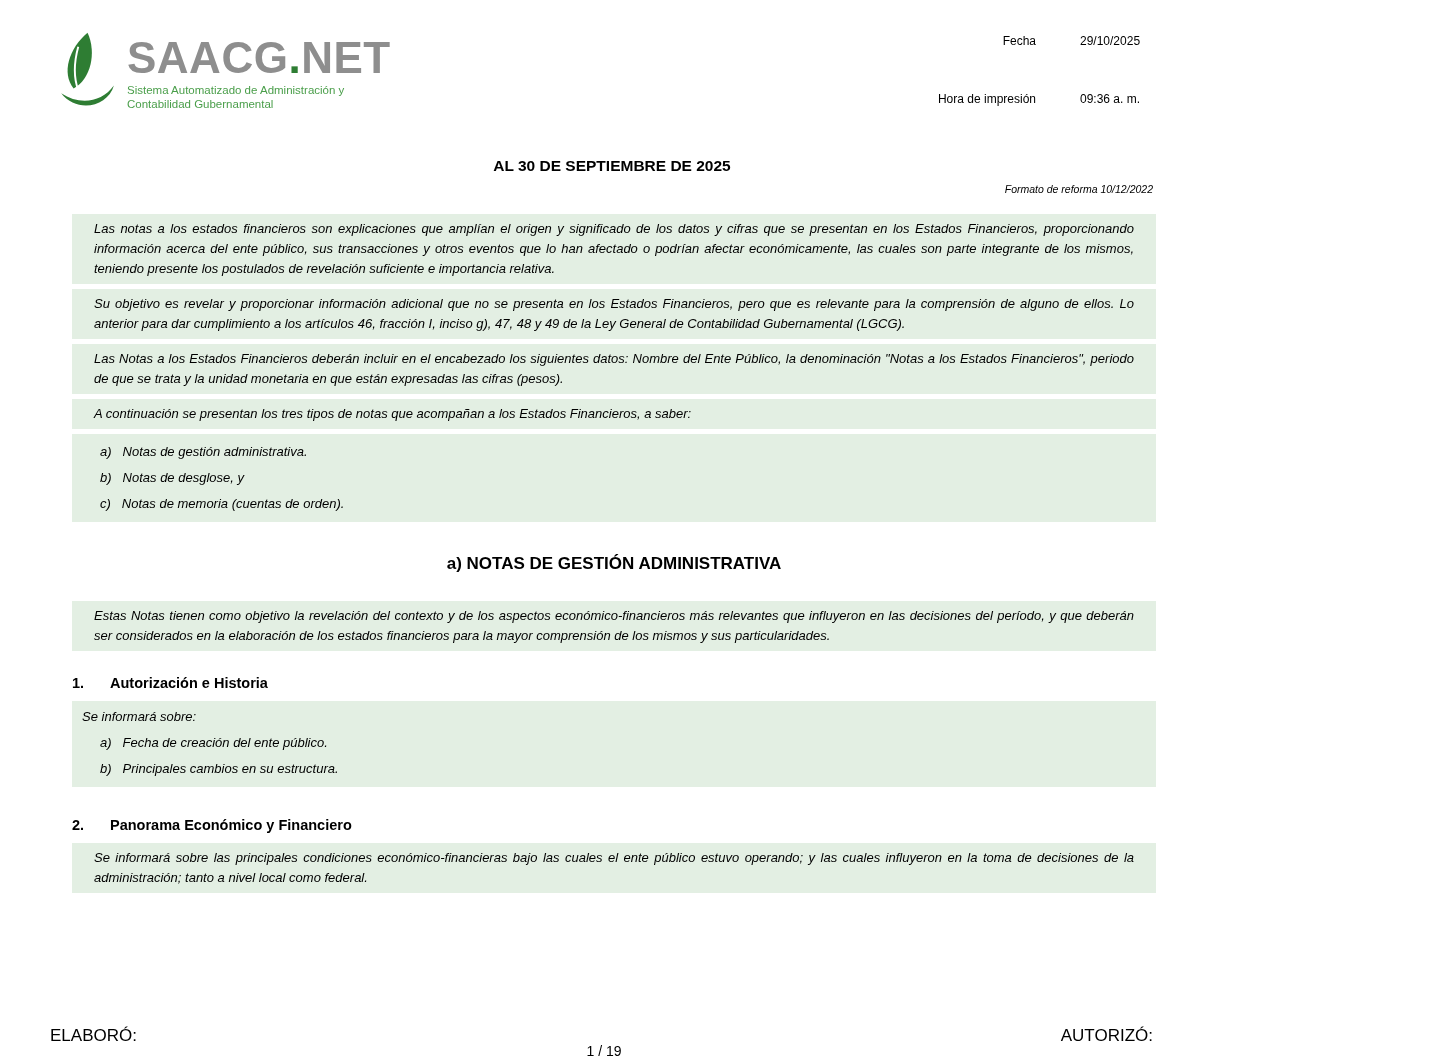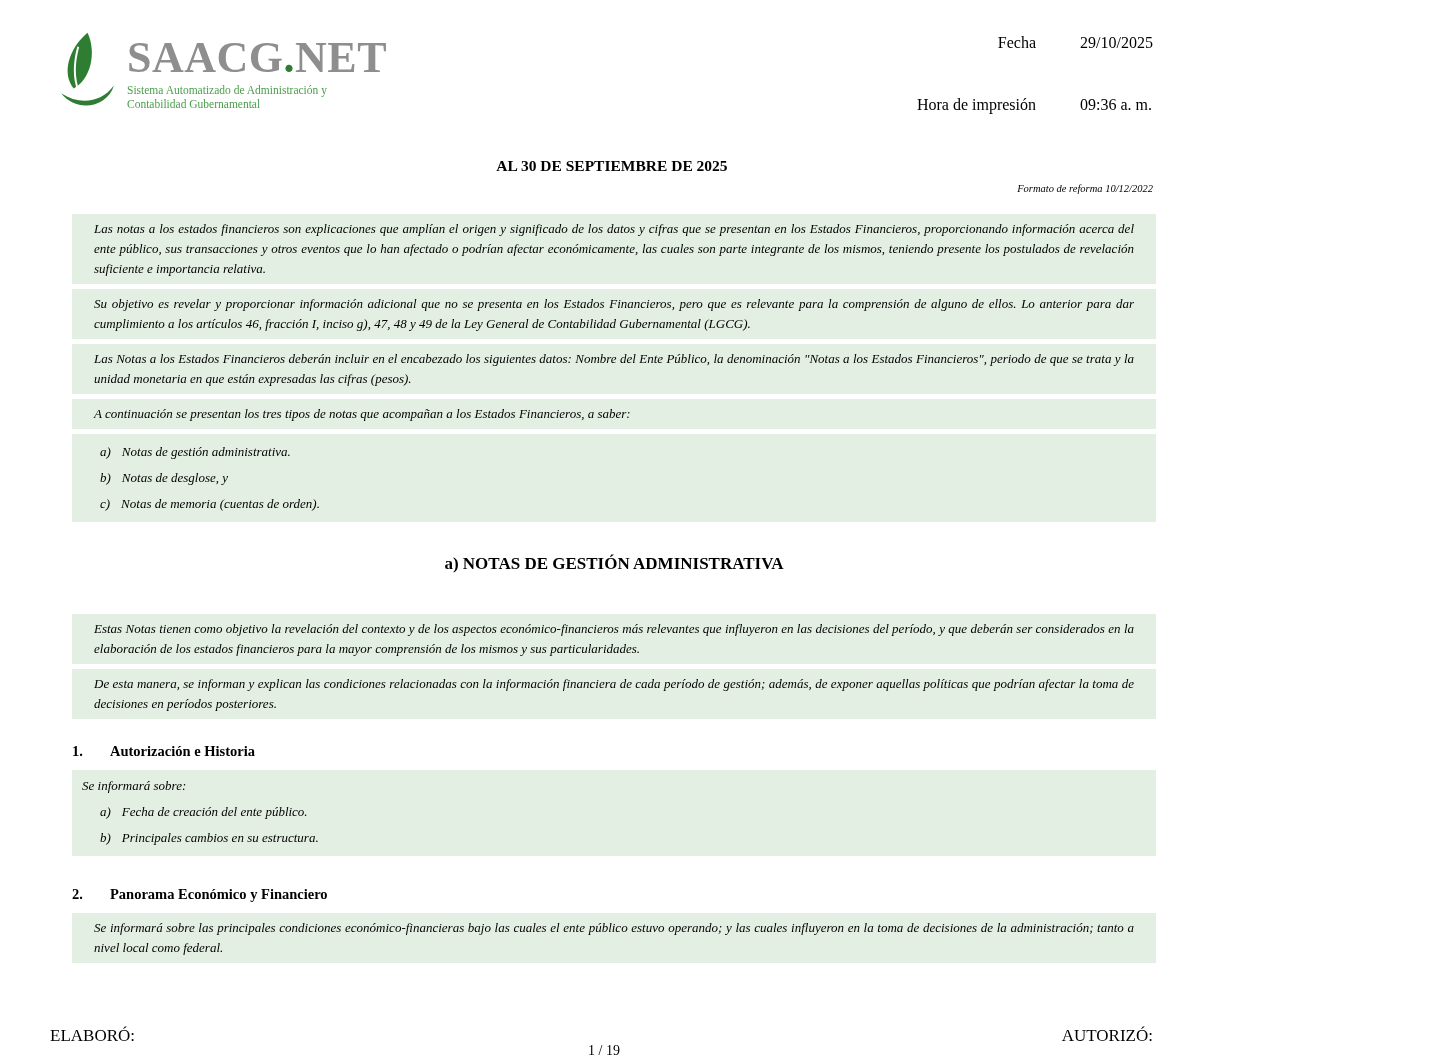--- a/index.html
+++ b/index.html
@@ -7,21 +7,20 @@
   body {
     font-family: "Liberation Sans", sans-serif;
     color: #000;
   }
   .page {
     position: relative;
     width: 1208px;
     height: 1064px;
     background: #ffffff;
     overflow: hidden;
-    font-family: Liberation Serif, serif;
   }
 
   
   .logo {
     position: absolute;
     left: 55px; top: 30px;
     display: flex;
     align-items: flex-start;
     gap: 10px;
   }
@@ -51,21 +50,21 @@
   .header-title-2 { font-size: 17px; font-weight: 700; margin-top: 11px; }
   .header-title-3 { font-size: 16.5px; font-weight: 700; margin-top: 7px; }
 
   .print-info {
     position: absolute;
     right: 50px; top: 34px;
     display: grid;
     grid-template-columns: auto auto;
     column-gap: 18px;
     row-gap: 3px;
-    font-size: 16px;
+    font-size: 12px;
     gap: 44px;
   }
   .print-info .lbl { text-align: right; }
   .print-info .val { text-align: left; min-width: 78px; }
 
   .period-title {
     position: absolute;
     left: 16px; right: 0; top: 157px;
     text-align: center;
     font-size: 15.5px;
@@ -104,21 +103,21 @@
     text-align: left;
   }
   .glist-item:last-child { margin-bottom: 0; }
   .glist-item .marker { flex: 0 0 auto; }
 
   .heading-a {
     text-align: center;
     font-size: 17px;
     font-weight: 700;
     margin-top: 32px;
-    margin-bottom: 40px;
+    margin-bottom: 27px;
   }
 
   .num-heading {
     display: flex;
     gap: 24px;
     font-size: 14.5px;
     font-weight: 700;
     margin-top: 24px;
     margin-bottom: 10px;
   }
@@ -195,21 +194,20 @@
         <div class="glist-item">
           <span class="marker">c)</span>
           <span>Notas de memoria (cuentas de orden).</span>
         </div>
       </div>
     </div>
 
     <div class="heading-a">a) NOTAS DE GESTIÓN ADMINISTRATIVA</div>
 
     <div class="gblock">Estas Notas tienen como objetivo la revelación del contexto y de los aspectos económico-financieros más relevantes que influyeron en las decisiones del período, y que deberán ser considerados en la elaboración de los estados financieros para la mayor comprensión de los mismos y sus particularidades.</div>
-    <div class="gblock">De esta manera, se informan y explican las condiciones relacionadas con la información financiera de cada período de gestión; además, de exponer aquellas políticas que podrían afectar la toma de decisiones en períodos posteriores.</div>
 
     <div class="num-heading">
       <span class="num">1.</span>
       <span>Autorización e Historia</span>
     </div>
 
     <div class="gblock list-block">
       <div>Se informará sobre:</div>
       <div class="glist" style="margin-top:6px;">
         <div class="glist-item">

